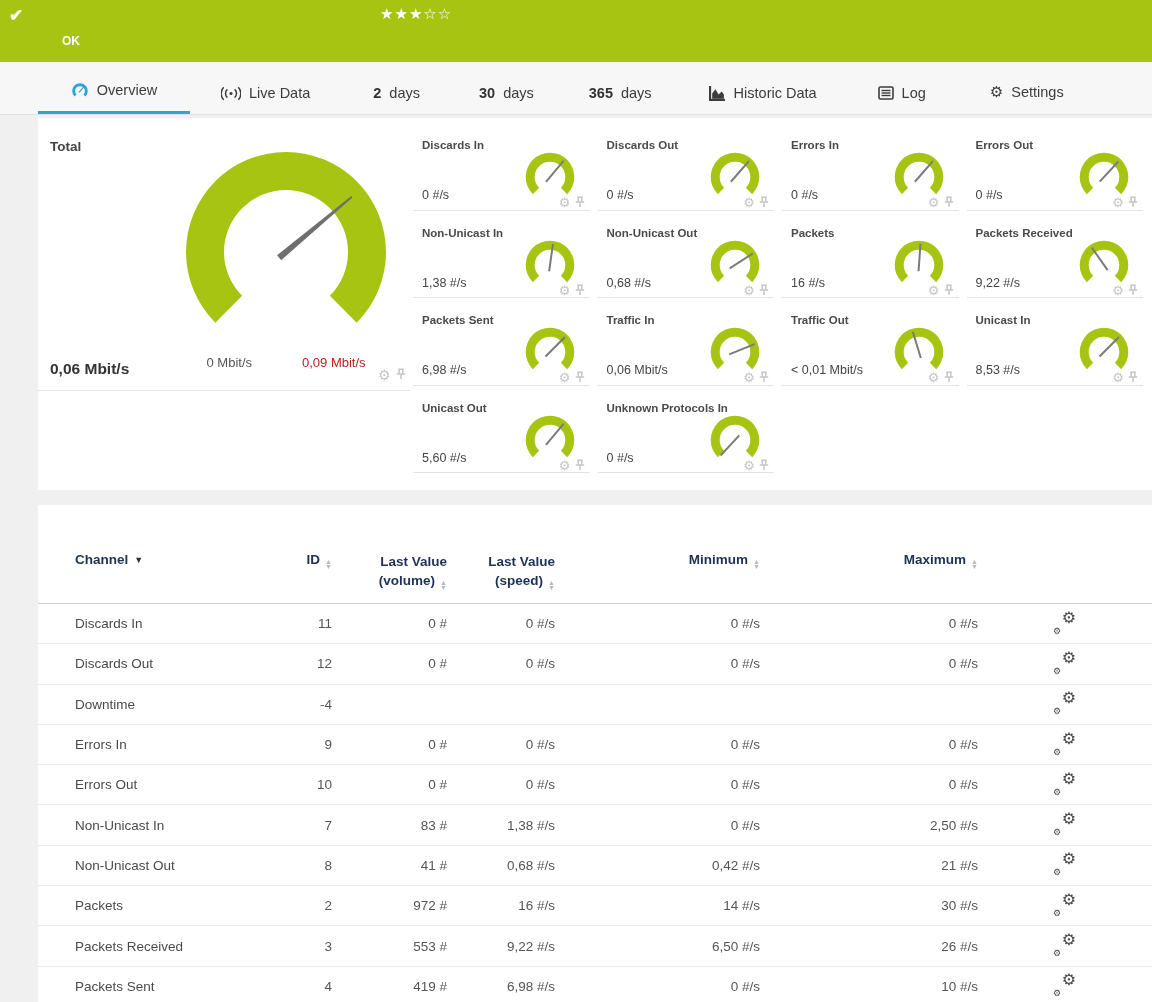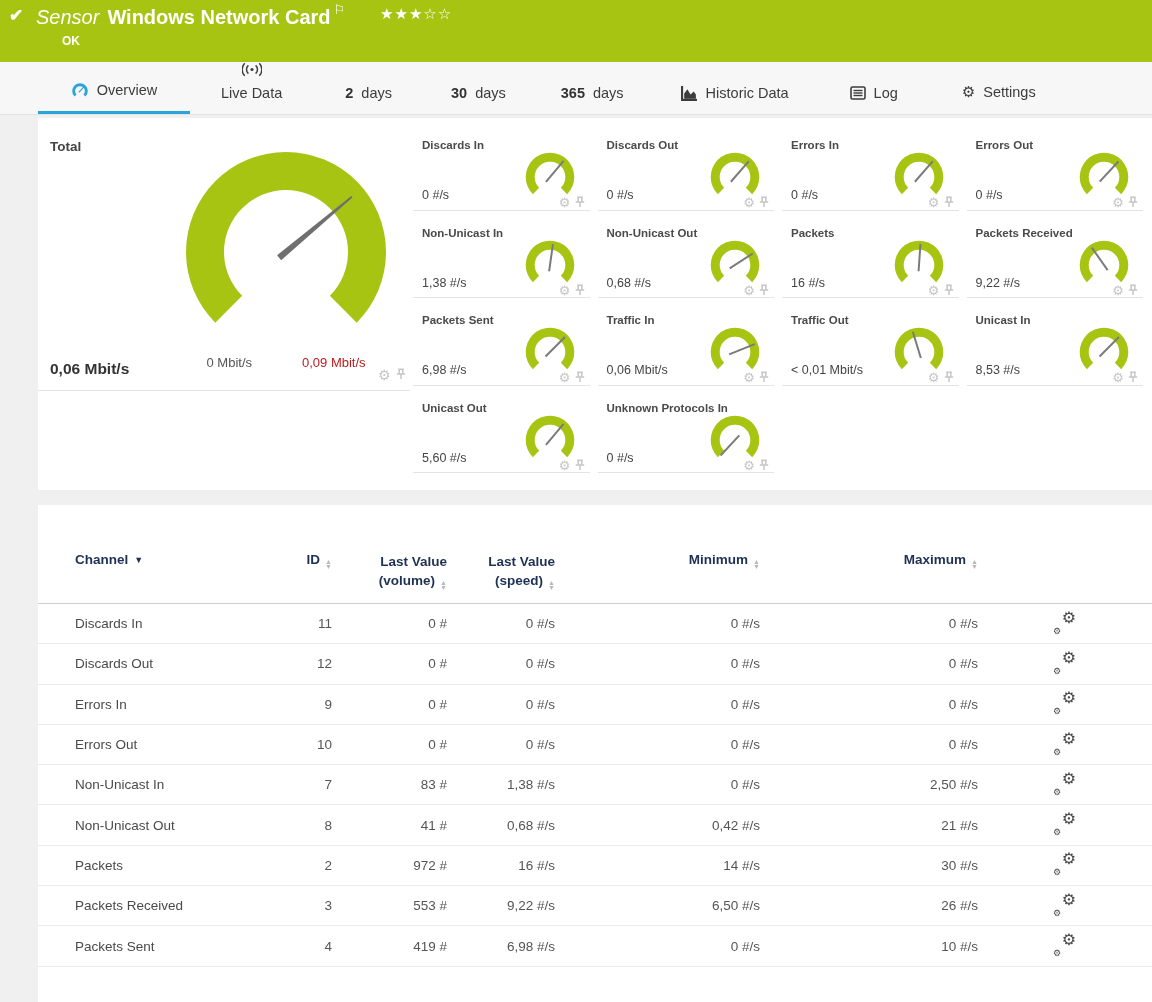--- a/index.html
+++ b/index.html
@@ -16,21 +16,21 @@
   .hdr-stars { position:absolute; left:380px; top:5px; font-size:15px; letter-spacing:1px; cursor:pointer; }
   .hdr-status { position:absolute; left:62px; top:34px; font-size:12px; font-weight:700; }
 
   
   .tabbar { position:absolute; top:62px; left:0; right:0; height:53px; background:#f7f7f7;
             border-bottom:1px solid #e2e2e2; display:flex; align-items:flex-end; padding-left:38px; }
   .tab { display:flex; align-items:center; gap:8px; font-size:14.5px; color:#3c3c3c;
          padding-bottom:13px; cursor:pointer; white-space:nowrap; }
   .tab.active { justify-content:center; width:152px; border-bottom:3px solid #2ba4da;align-items:flex-end; }
   .tab .num { font-weight:700; color:#333; }
-  .tab-2  { margin-left:31px;flex-direction:column; }
+  .tab-2  { margin-left:31px; }
   .tab-3  { margin-left:63px; }
   .tab-4  { margin-left:59px;gap:8px; }
   .tab-5  { margin-left:55px; }
   .tab-6  { margin-left:57px; }
   .tab-7  { margin-left:61px; }
   .tab-8  { margin-left:64px; }
   .tab-icon { display:inline-flex; align-items:center; }
   .gear-glyph { font-size:15px; color:#3c3c3c; }
 
   
@@ -69,23 +69,20 @@
   td.act { text-align:center; }
   .row-gear { position:relative; display:inline-block; width:24px; height:21px; cursor:pointer; }
   .row-gear .g1 { position:absolute; right:1px; top:-4px; font-size:16px; color:#4a4a4a; }
   .row-gear .g2 { position:absolute; left:0px; bottom:-3px; font-size:9px; color:#4a4a4a; }
 </style>
 </head>
 <body>
 
 <div class="green-header">
   <span class="hdr-check">✔</span>
-  <div class="hdr-titleline">
-    <span class="hdr-kind">Sensor</span><span class="hdr-title">Windows Network Card</span><span class="hdr-flag">⚐</span>
-  </div>
   <span class="hdr-stars">★★★☆☆</span>
   <span class="hdr-status">OK</span>
 </div>
 
 <div class="tabbar">
   <div class="tab tab-1 active">
     <span class="tab-icon">
         <svg id="icon-gauge" width="18" height="15" viewBox="-30 -28 60 52" xmlns="http://www.w3.org/2000/svg">
     <path d="M -19.09 19.09 A 27 27 0 1 1 19.09 19.09 L 12.02 12.02 A 17 17 0 1 0 -12.02 12.02 Z" fill="#2ba4da"></path>
     <line x1="0" y1="6" x2="0" y2="-20" stroke="#2ba4da" stroke-width="4" transform="rotate(42)"></line>
@@ -477,20 +474,33 @@
     <td class="num">0 #/s</td>
     <td class="num">0 #/s</td>
     <td class="num">0 #/s</td>
     <td class="act">
       <span class="row-gear">
         <span class="g1">⚙</span><span class="g2">⚙</span>
       </span>
     </td>
   </tr>
 
+  <tr>
+    <td class="ch">Downtime</td>
+    <td class="num">-4</td>
+    <td class="num"></td>
+    <td class="num"></td>
+    <td class="num"></td>
+    <td class="num"></td>
+    <td class="act">
+      <span class="row-gear">
+        <span class="g1">⚙</span><span class="g2">⚙</span>
+      </span>
+    </td>
+  </tr>
 
   <tr>
     <td class="ch">Errors In</td>
     <td class="num">9</td>
     <td class="num">0 #</td>
     <td class="num">0 #/s</td>
     <td class="num">0 #/s</td>
     <td class="num">0 #/s</td>
     <td class="act">
       <span class="row-gear">

